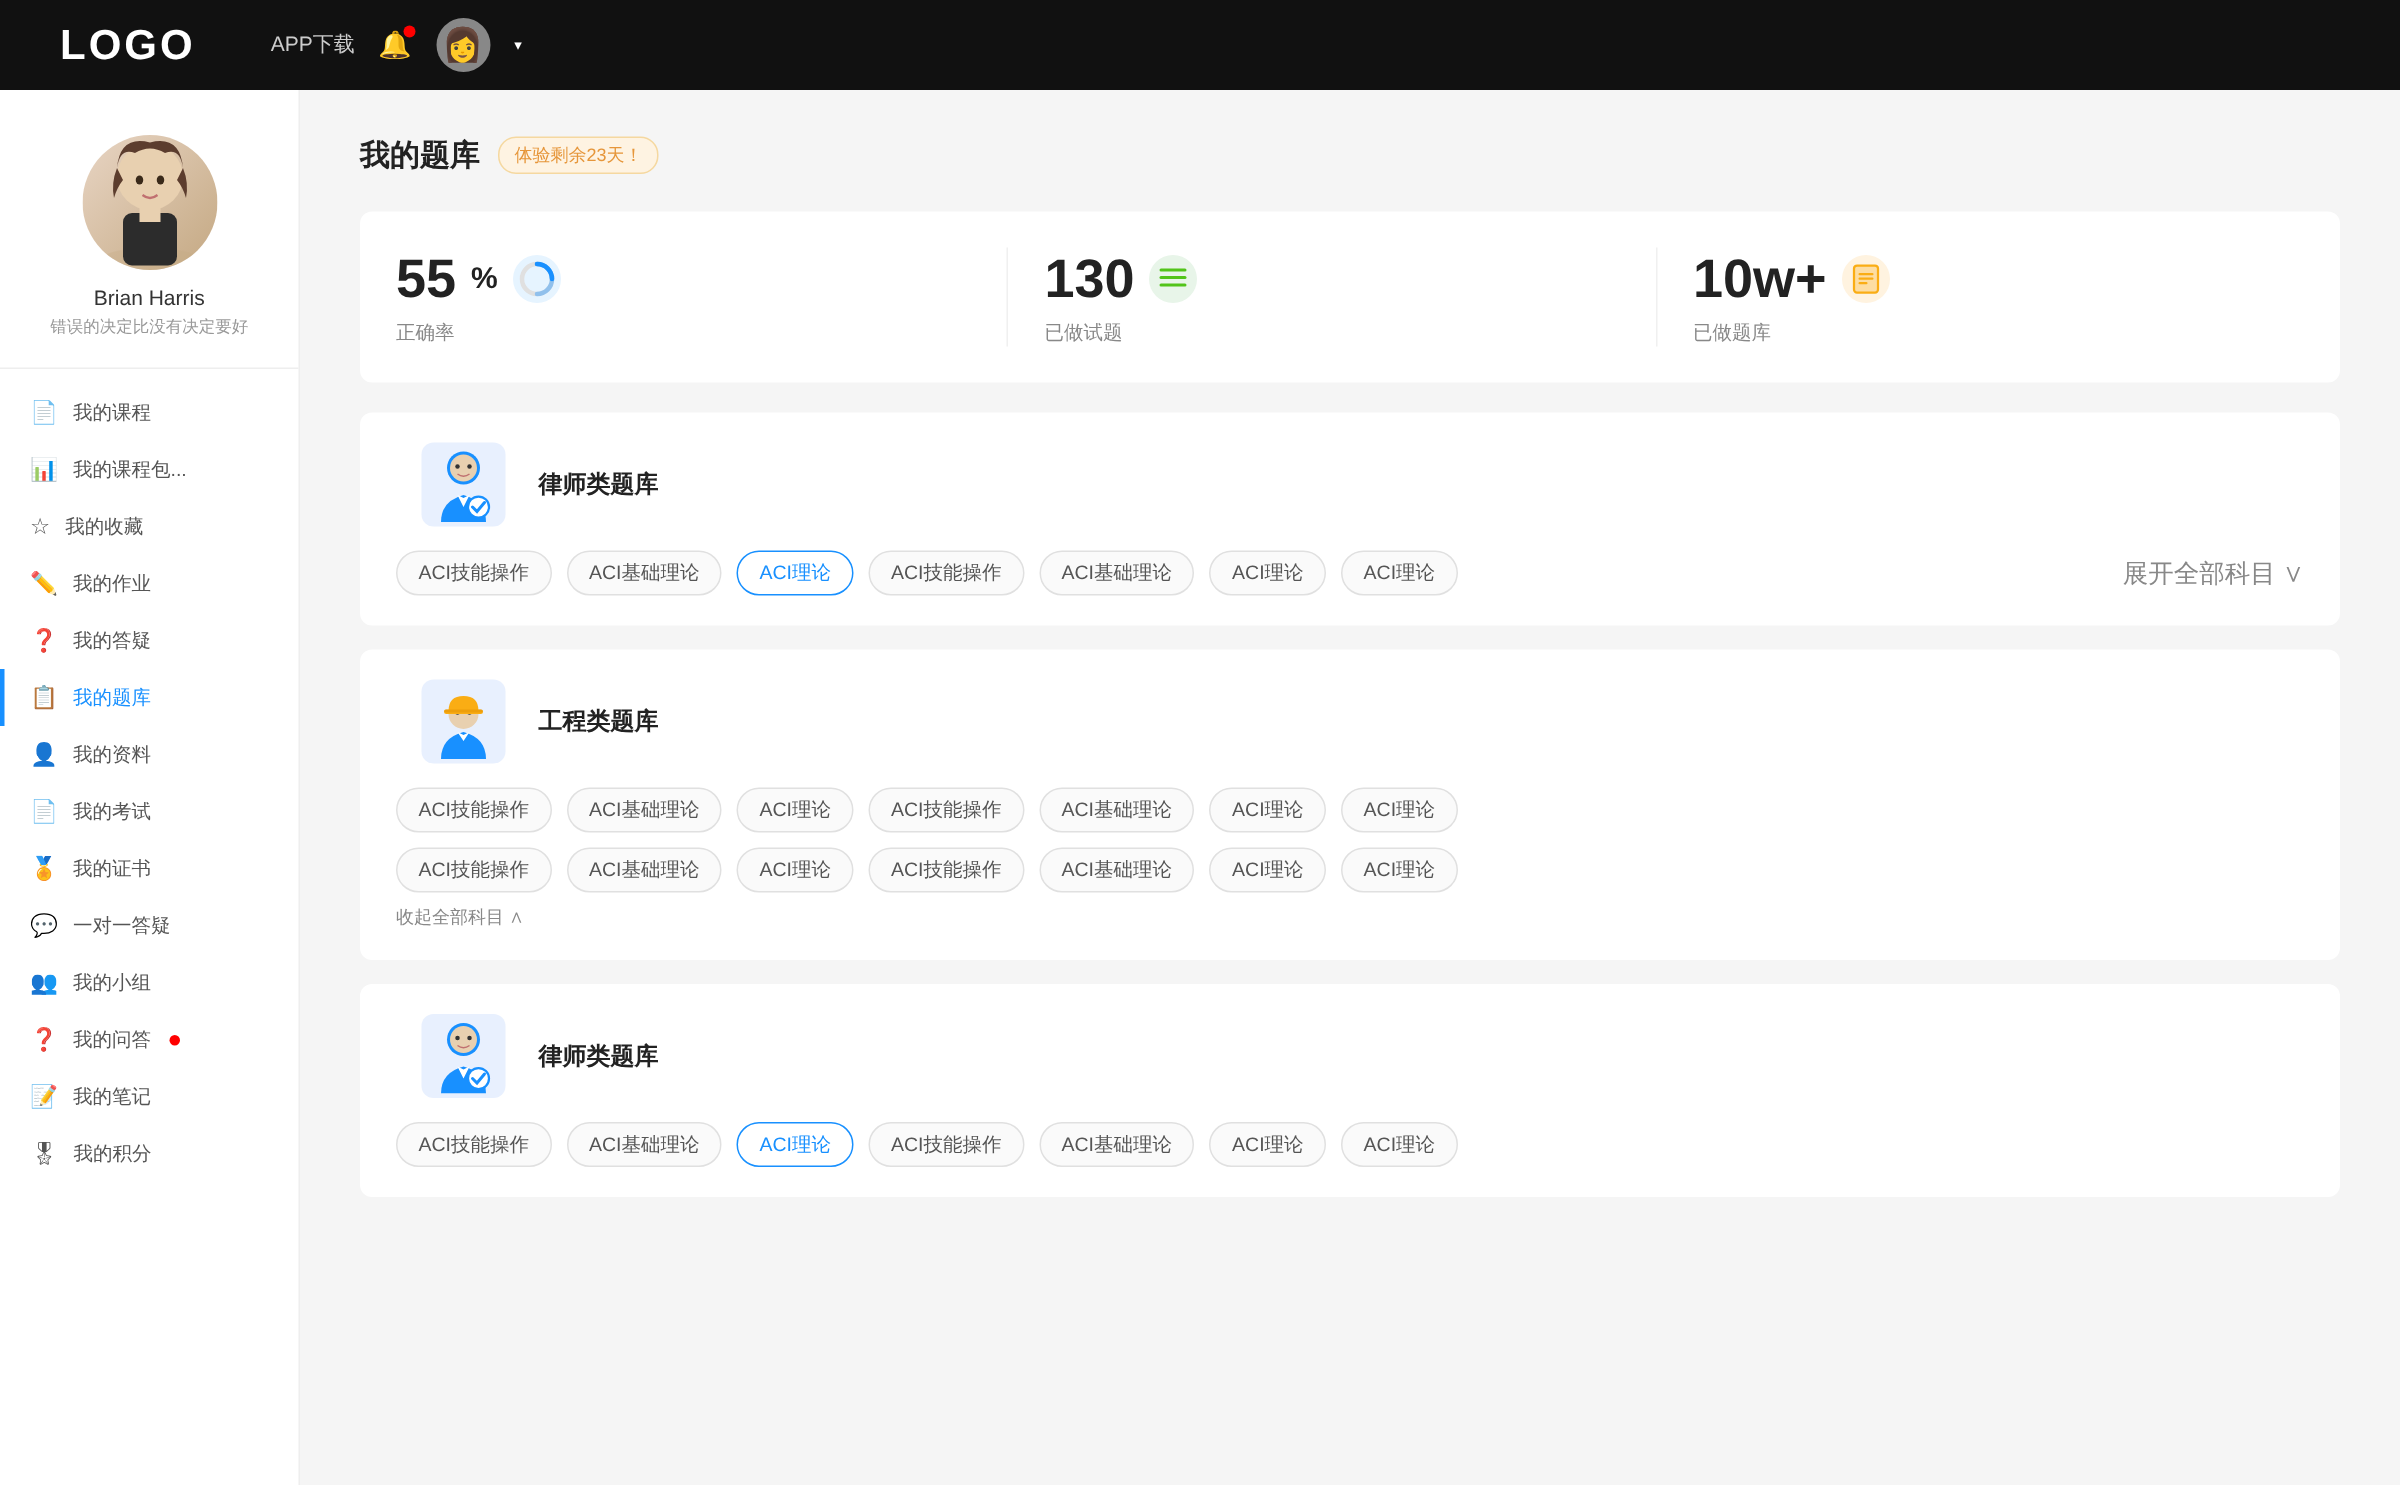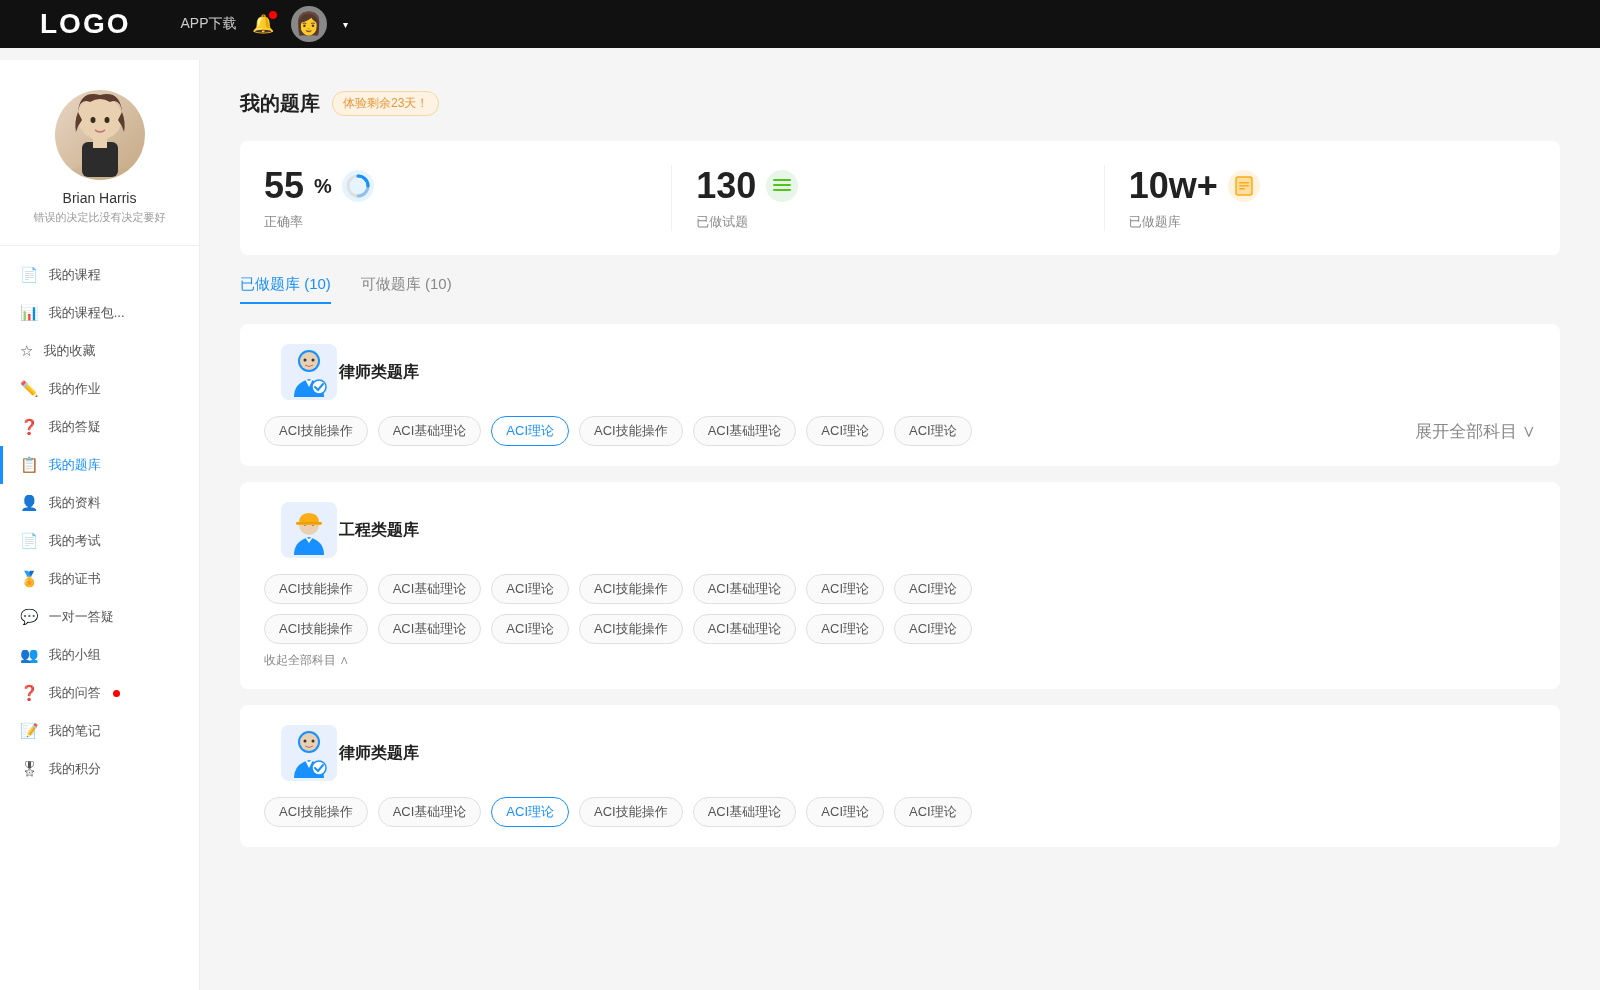--- a/index.html
+++ b/index.html
@@ -1,21 +1,21 @@
 <!DOCTYPE html>
 <html><head>
   <meta charset="utf-8">
   <style>
     * { box-sizing: border-box; margin: 0; padding: 0; }
     body { font-family: 'PingFang SC', 'Microsoft YaHei', sans-serif; background: #f5f5f5; color: #333; font-size: 14px; }
 
     
     .navbar {
       background: #111;
-      height: 48px;
+      height: 60px;
       display: flex;
       align-items: center;
       padding: 0 40px;
       position: fixed;
       top: 0; left: 0; right: 0;
       z-index: 100;
     }
     .navbar-logo { color: #fff; font-size: 28px; font-weight: bold; letter-spacing: 2px; margin-right: 50px; }
     .navbar-menu { display: flex; gap: 36px; flex: 1; }
     .navbar-menu a {
@@ -226,21 +226,21 @@
     .expand-link { margin-left: auto; font-size: 17px; color: #888; cursor: pointer; white-space: nowrap; }
 
     .tags-row-second {
       display: flex;
       flex-wrap: wrap;
       gap: 10px;
       margin-top: 10px;
     }
     .collapse-link { text-align: left; font-size: 12px; color: #888; cursor: pointer; margin-top: 8px; }
 
-    .bank-header-left { display: flex; align-items: center; gap: 2px; padding-left: 17px; }
+    .bank-header-left { display: flex; align-items: center; gap: 22px; padding-left: 17px; }
   </style>
 </head>
 <body>
 
 <nav class="navbar">
   <span class="navbar-logo">LOGO</span>
   <div class="navbar-right">
     <span class="app-btn">APP下载</span>
     <span class="bell-icon">🔔<span class="dot"></span></span>
     <div class="avatar-circle">
@@ -389,24 +389,20 @@
               <rect x="7" y="11" width="10" height="1.5" rx="0.75" fill="#faad14"></rect>
               <rect x="7" y="14" width="6" height="1.5" rx="0.75" fill="#faad14"></rect>
             </svg>
           </span>
         </div>
         <span class="stat-label">已做题库</span>
       </div>
 
     </div>
 
-    <div class="tabs-bar">
-      <span class="tab-item active">已做题库 (10)</span>
-      <span class="tab-item">可做题库 (10)</span>
-    </div>
 
     <div class="bank-section">
       <div class="bank-header">
         <div class="bank-header-left">
           <div class="bank-icon">
             <svg width="46" height="50" viewBox="0 0 46 50">
 
               <circle cx="23" cy="14" r="11" fill="#1890ff"></circle>
 
               <circle cx="23" cy="14" r="9" fill="#e8d0b0"></circle>

